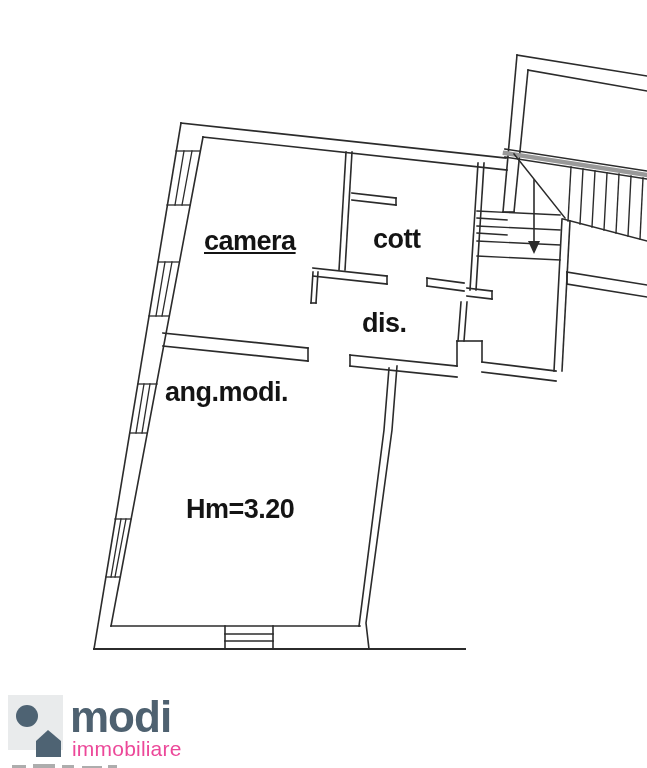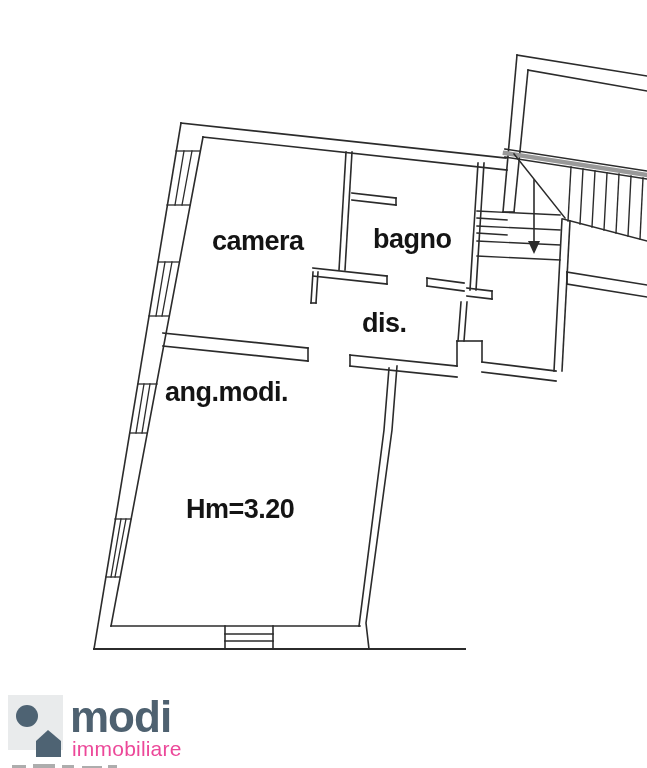--- a/index.html
+++ b/index.html
@@ -12,21 +12,21 @@
   }
   .plan-svg{position:absolute;left:0;top:0;}
   .room-label{
     position:absolute;
     font-weight:bold;
     font-size:27px;
     color:#141414;
     letter-spacing:-0.5px;
     white-space:nowrap;
   }
-  .lbl-camera{left:212px;top:226px;}
+  .lbl-camera{left:204px;top:226px;text-decoration:underline;}
   .lbl-bagno{left:373px;top:224px;}
   .lbl-dis{left:362px;top:299px;margin-top:9px;}
   .lbl-angcott{left:165px;top:377px;}
   .lbl-soggiorno{left:187px;top:464px;}
   .lbl-hm{left:186px;top:494px;}
   .logo{position:absolute;left:8px;top:693px;width:300px;height:70px;}
   .logo-mark{position:absolute;left:0;top:0;}
   .brand-name{
     position:absolute;left:62px;top:-1px;
     font-size:44px;font-weight:bold;letter-spacing:-1px;
@@ -177,21 +177,21 @@
 
     <g>
       <line x1="225" y1="626" x2="225" y2="649"></line>
       <line x1="273" y1="626" x2="273" y2="649"></line>
       <line x1="225" y1="634" x2="273" y2="634"></line>
       <line x1="225" y1="641" x2="273" y2="641"></line>
     </g>
   </svg>
 
   <div class="room-label lbl-camera">camera</div>
-  <div class="room-label lbl-bagno">bagno</div>
+  <div class="room-label lbl-bagno">cott</div>
   <div class="room-label lbl-dis">dis.</div>
   <div class="room-label lbl-angcott">ang.modi.</div>
   <div class="room-label lbl-hm">Hm=3.20</div>
 
   <div class="logo">
     <svg class="logo-mark" width="62" height="72" viewBox="0 0 62 72">
       <rect x="0" y="2" width="55" height="55" fill="#e9ebec"></rect>
       <circle cx="19" cy="23" r="11" fill="#4e6373"></circle>
       <polygon points="28,48 40,37 53,48 53,64 28,64" fill="#4e6373"></polygon>
     </svg>

